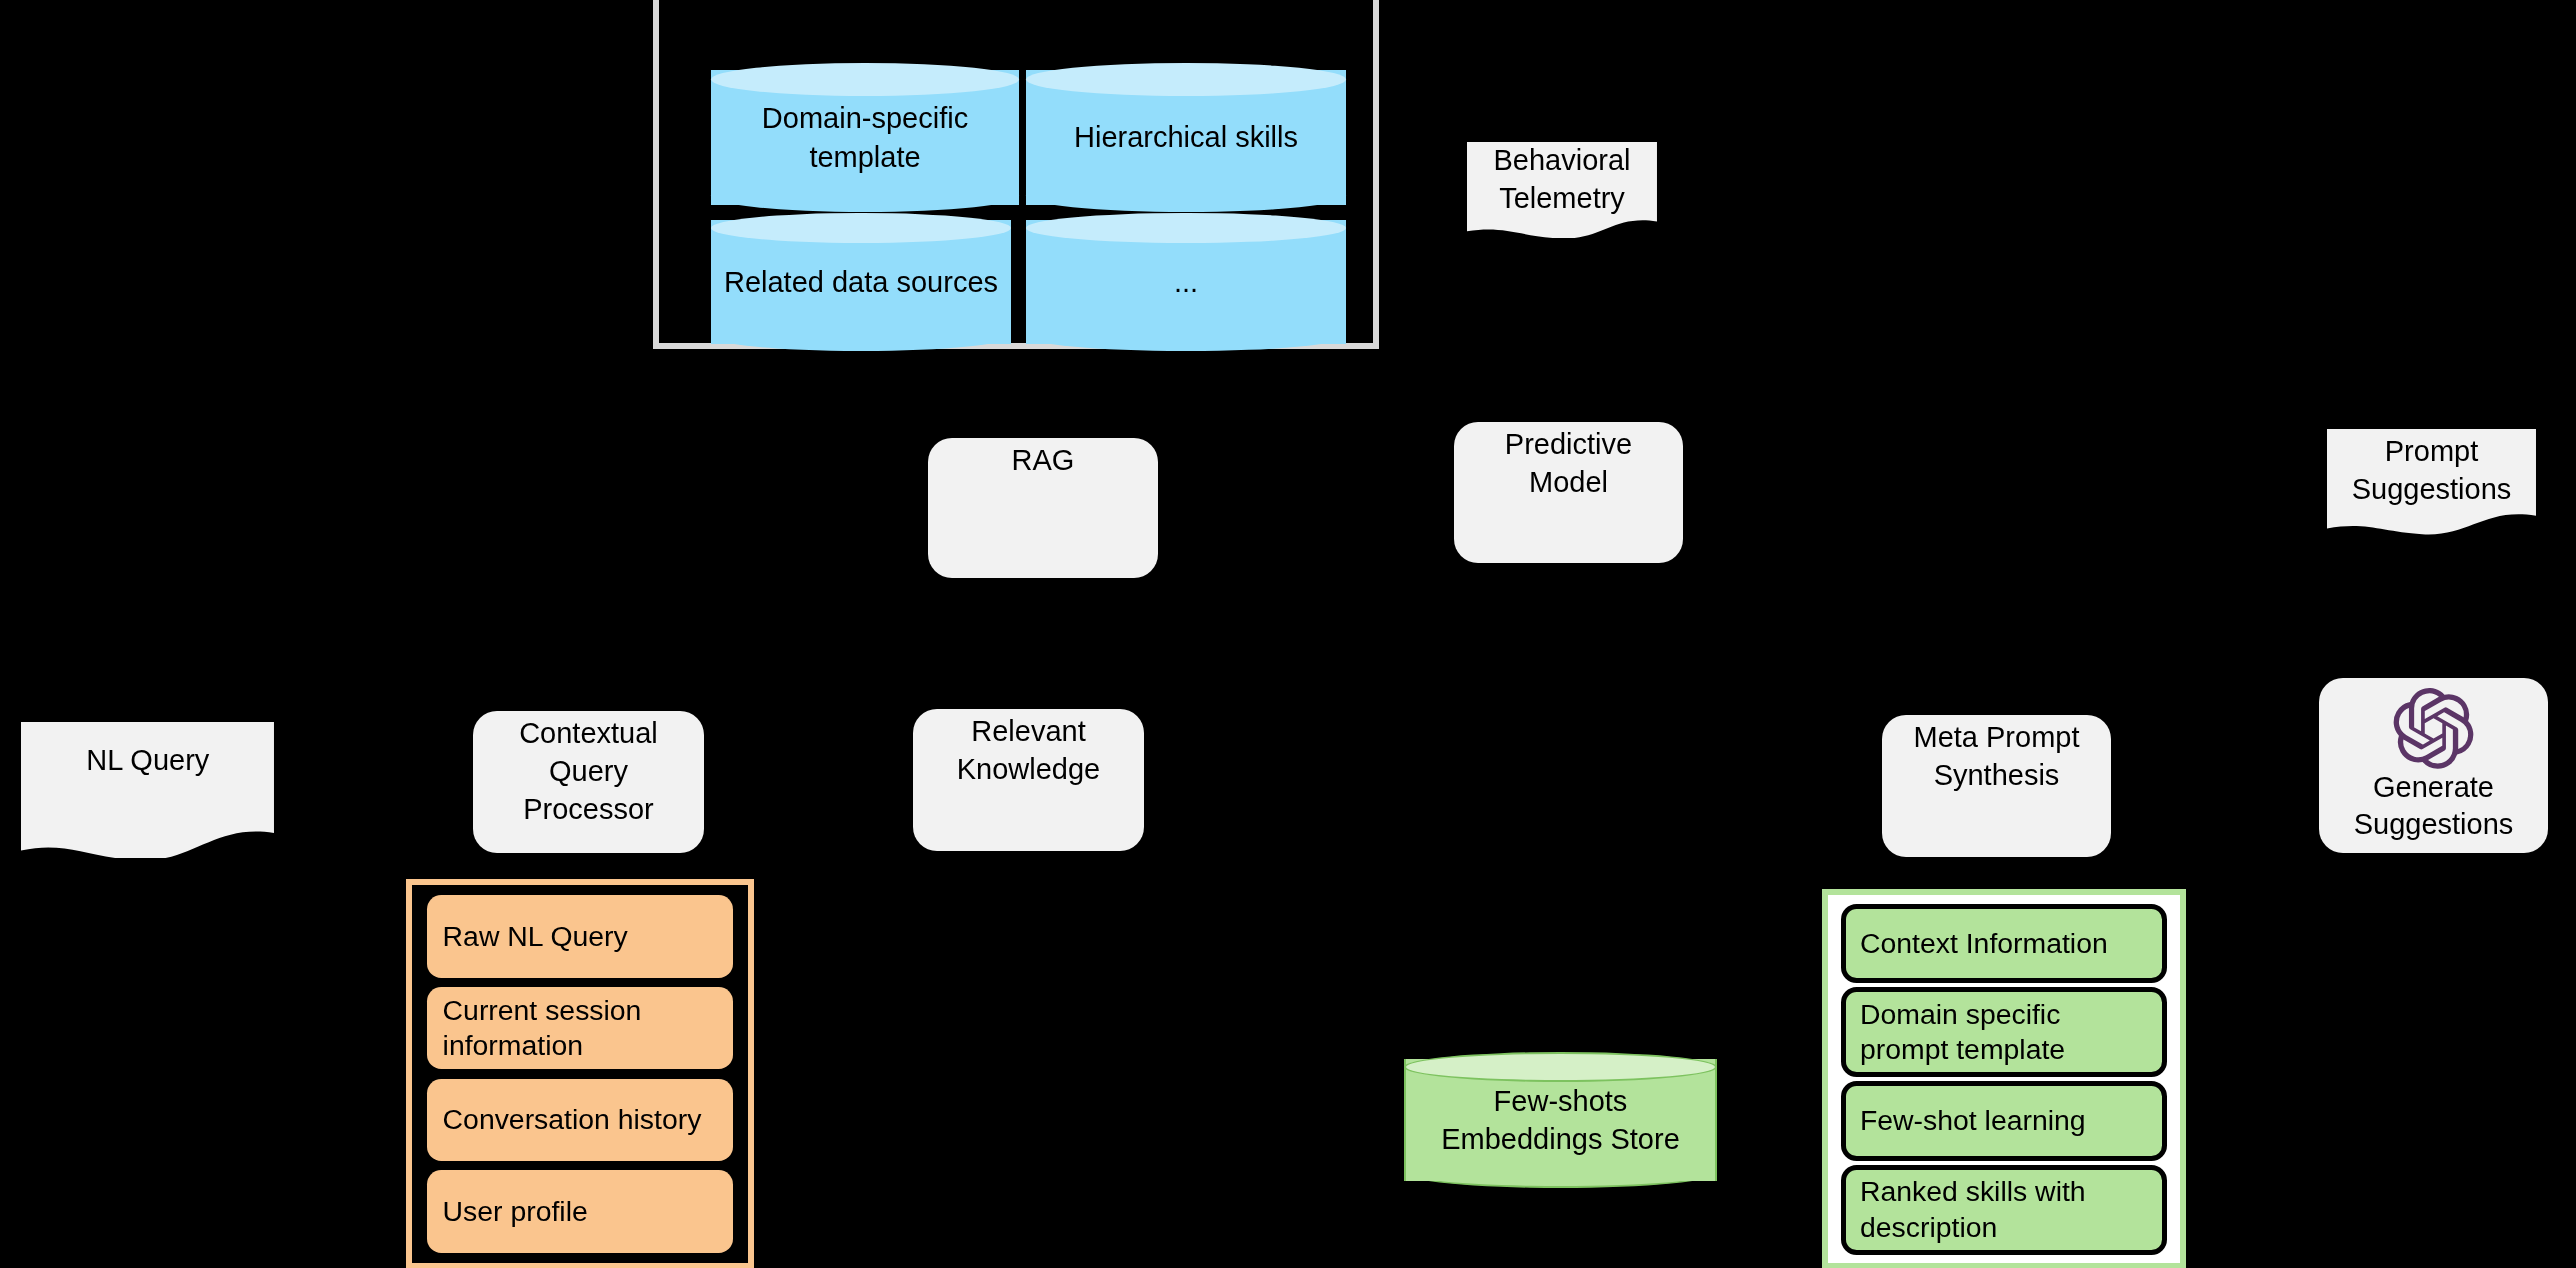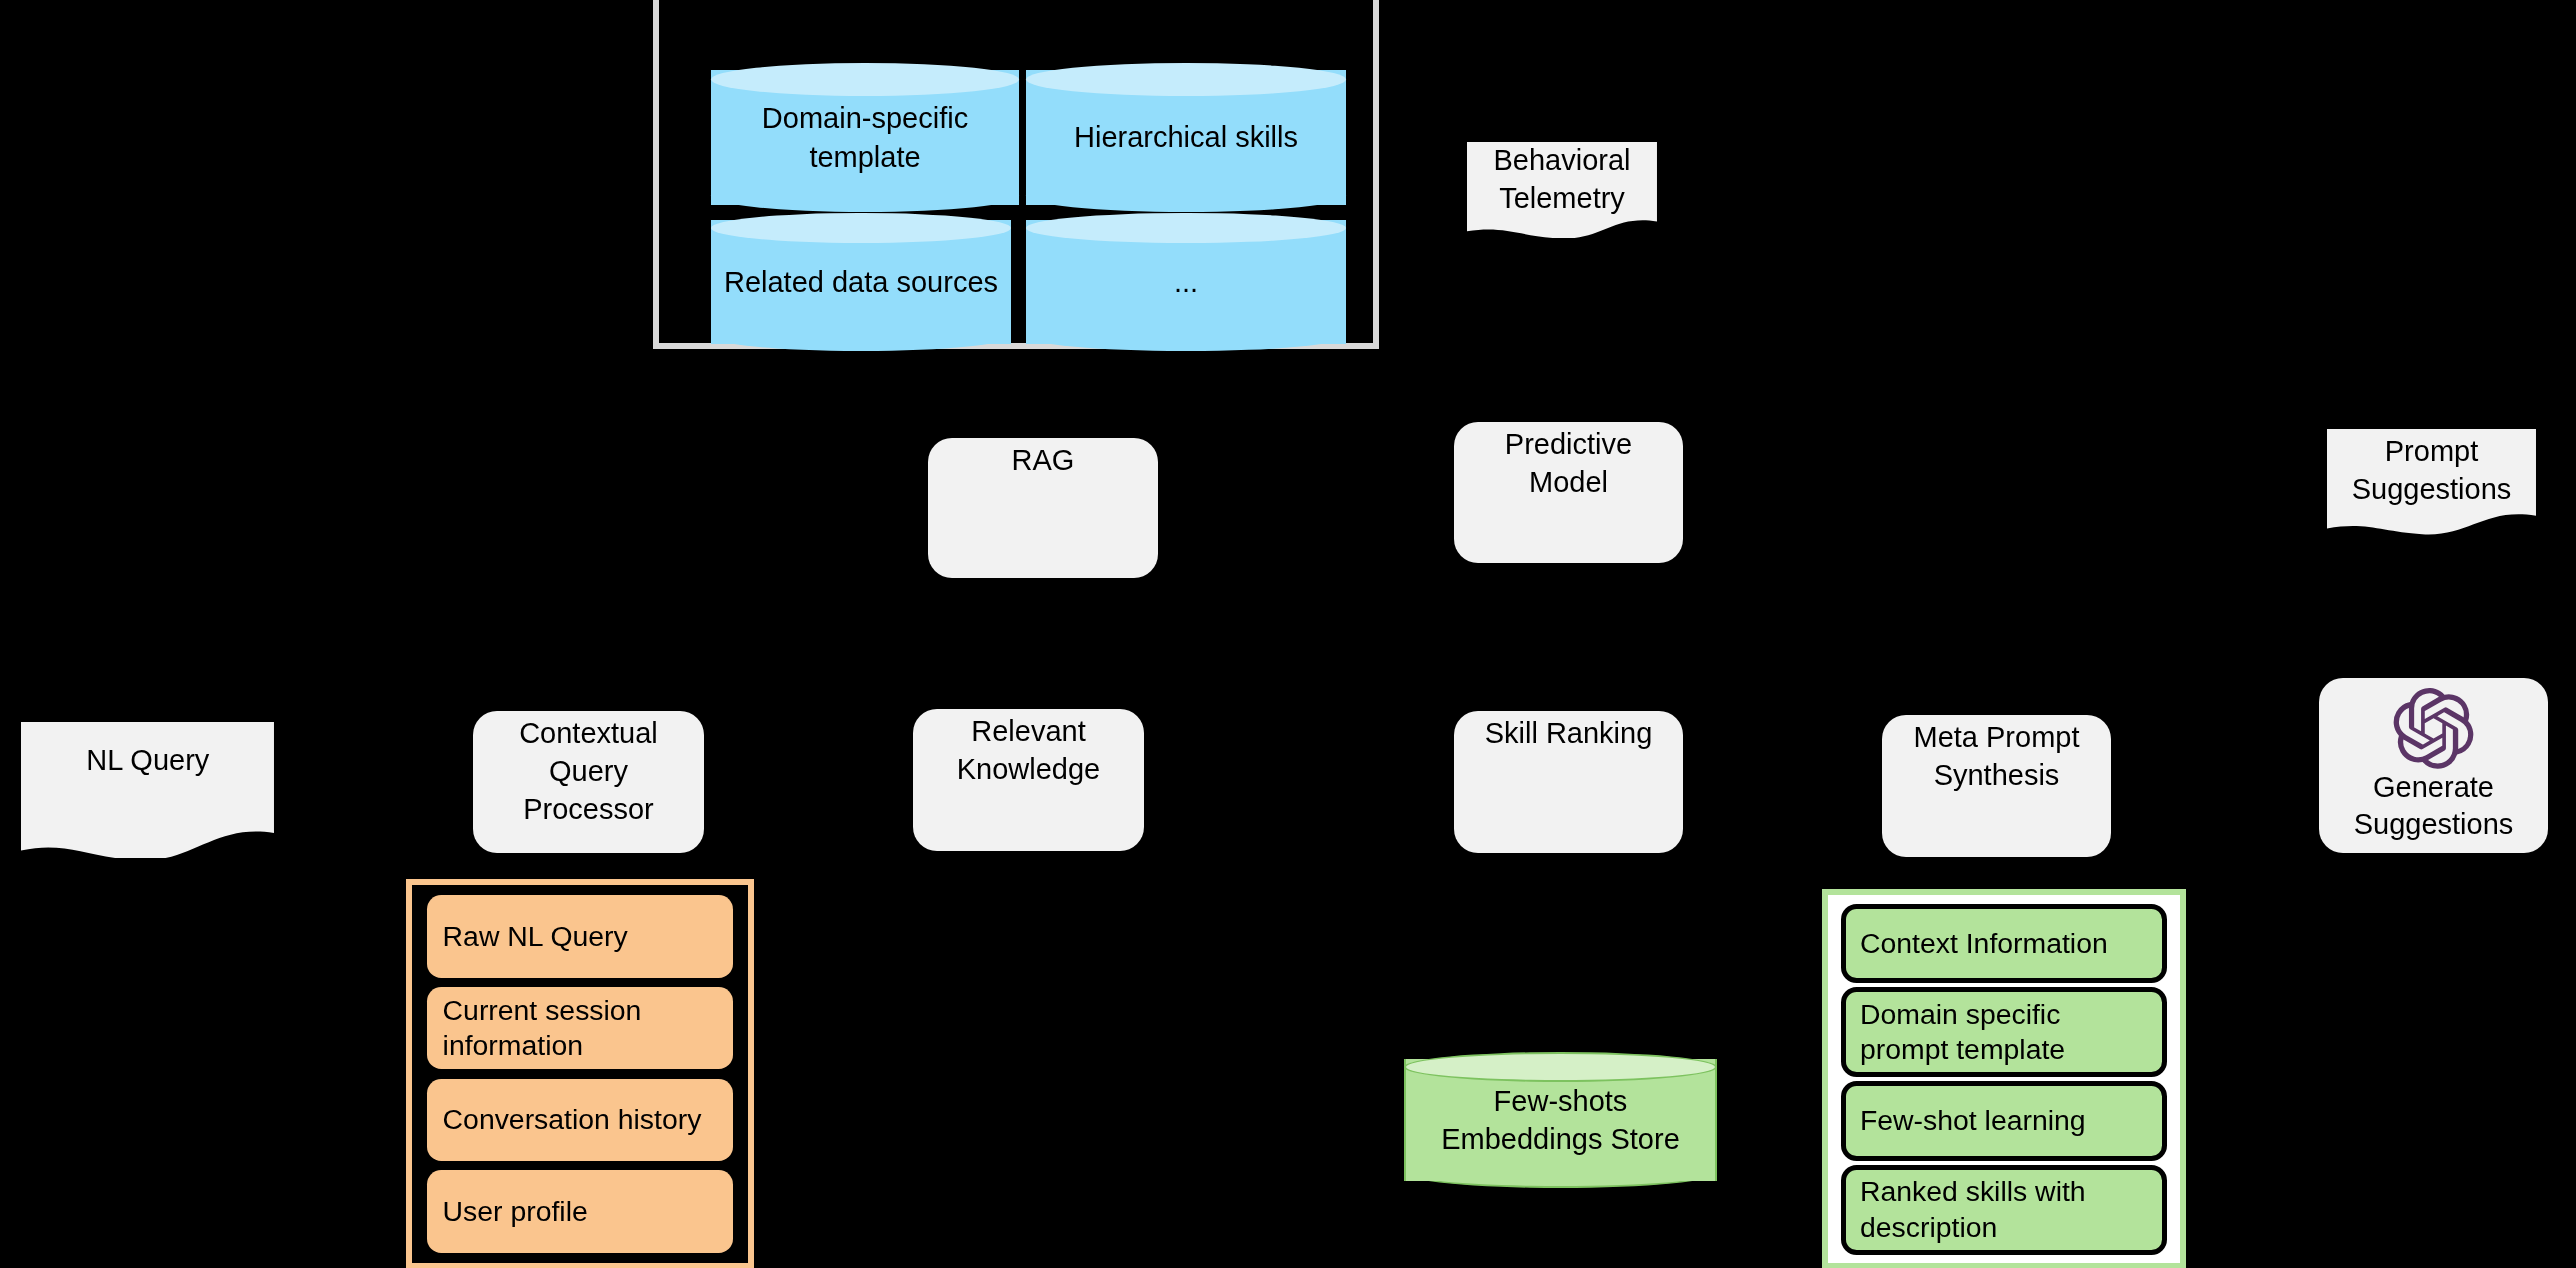--- a/index.html
+++ b/index.html
@@ -257,23 +257,20 @@
   </div>
 
   <div class="node" style="left:473px; top:711px; width:231px; height:142px;">
     <span>Contextual Query Processor</span>
   </div>
 
   <div class="node" style="left:913px; top:709px; width:231px; height:142px;">
     <span>Relevant Knowledge</span>
   </div>
 
-  <div class="node" style="left:1454px; top:711px; width:229px; height:142px;">
-    <span>Skill Ranking</span>
-  </div>
 
   <div class="node" style="left:1882px; top:715px; width:229px; height:142px;">
     <span>Meta Prompt Synthesis</span>
   </div>
 
   <div class="logo-node" style="left:2319px; top:678px; width:229px; height:175px;">
     <svg width="91" height="92" viewBox="0 0 24 24">
       <path fill="#5b3566" d="M22.282 9.821a5.985 5.985 0 0 0-.516-4.91 6.046 6.046 0 0 0-6.51-2.9A6.065 6.065 0 0 0 4.981 4.18a5.985 5.985 0 0 0-3.998 2.9 6.046 6.046 0 0 0 .743 7.097 5.98 5.98 0 0 0 .51 4.911 6.051 6.051 0 0 0 6.515 2.9A5.985 5.985 0 0 0 13.26 24a6.056 6.056 0 0 0 5.772-4.206 5.99 5.99 0 0 0 3.997-2.9 6.056 6.056 0 0 0-.747-7.073zM13.26 22.43a4.476 4.476 0 0 1-2.876-1.04l.141-.081 4.779-2.758a.795.795 0 0 0 .392-.681v-6.737l2.02 1.168a.071.071 0 0 1 .038.052v5.583a4.504 4.504 0 0 1-4.494 4.494zM3.6 18.304a4.47 4.47 0 0 1-.535-3.014l.142.085 4.783 2.759a.771.771 0 0 0 .78 0l5.843-3.369v2.332a.08.08 0 0 1-.033.062L9.74 19.95a4.5 4.5 0 0 1-6.14-1.646zM2.34 7.896a4.485 4.485 0 0 1 2.366-1.973V11.6a.766.766 0 0 0 .388.677l5.815 3.355-2.02 1.168a.076.076 0 0 1-.071 0l-4.83-2.786A4.504 4.504 0 0 1 2.34 7.872zm16.597 3.855l-5.833-3.387L15.119 7.2a.076.076 0 0 1 .071 0l4.83 2.791a4.494 4.494 0 0 1-.676 8.105v-5.678a.79.79 0 0 0-.407-.667zm2.01-3.023l-.141-.085-4.774-2.782a.776.776 0 0 0-.785 0L9.409 9.23V6.897a.066.066 0 0 1 .028-.061l4.83-2.787a4.5 4.5 0 0 1 6.68 4.66zm-12.64 4.135l-2.02-1.164a.08.08 0 0 1-.038-.057V6.075a4.5 4.5 0 0 1 7.375-3.453l-.142.08L8.704 5.46a.795.795 0 0 0-.393.681zm1.097-2.365l2.602-1.5 2.607 1.5v2.999l-2.597 1.5-2.607-1.5z"></path>
     </svg>
     <div class="logo-caption">Generate Suggestions</div>

